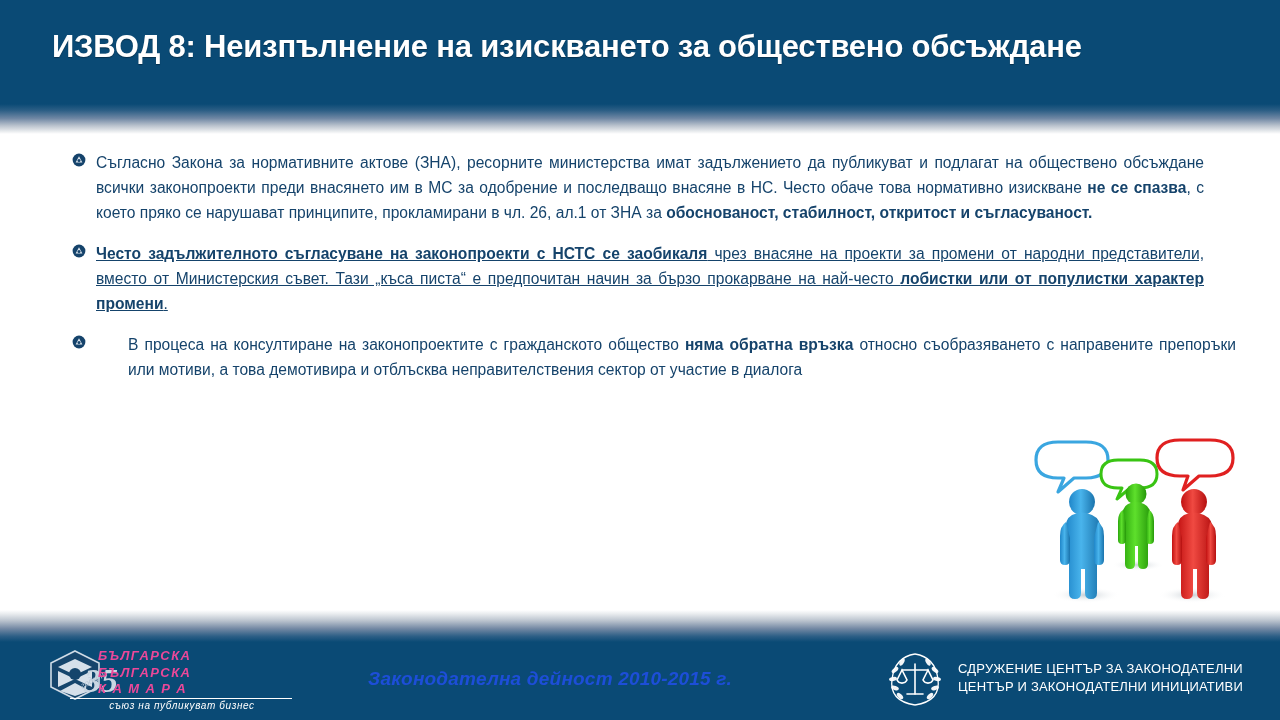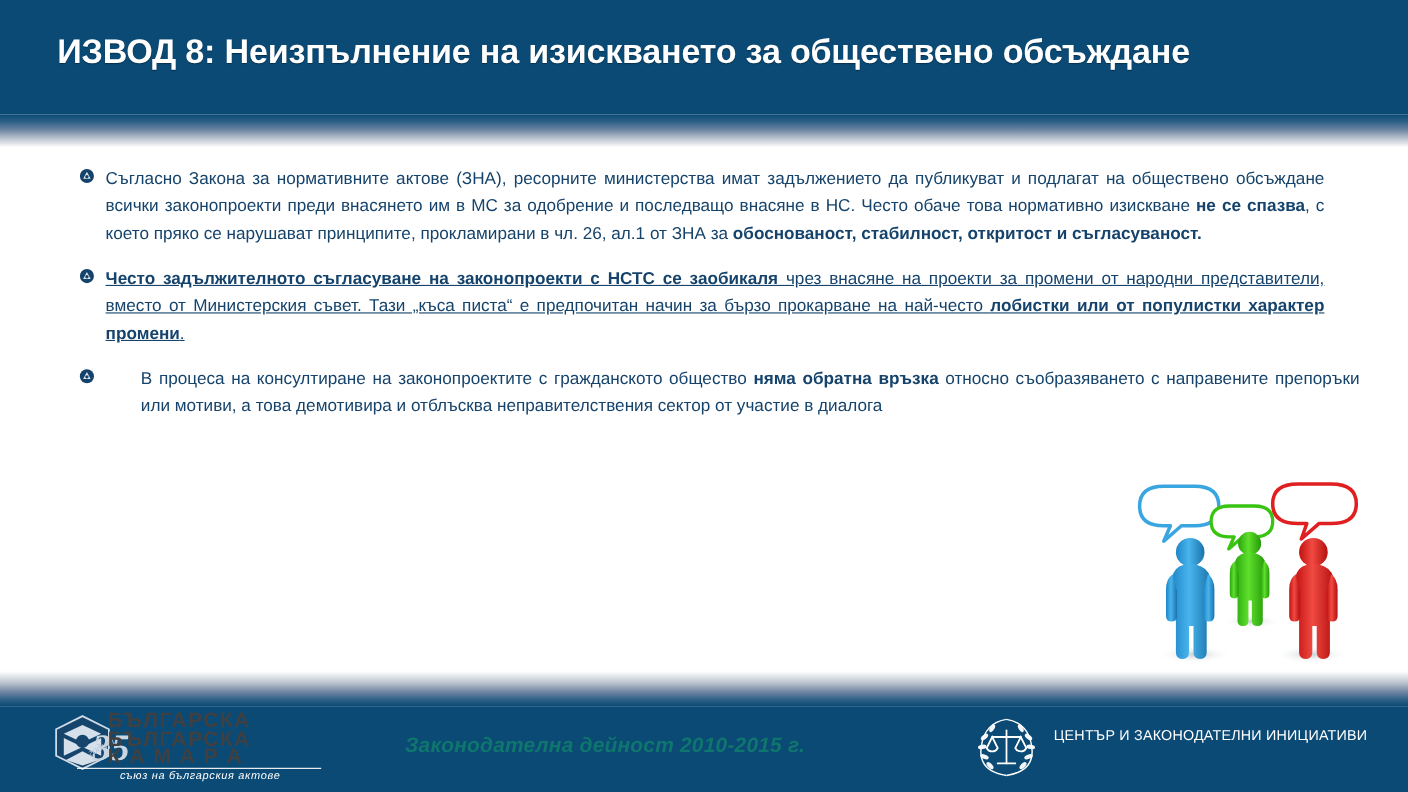--- a/index.html
+++ b/index.html
@@ -120,21 +120,21 @@
     width: 1280px;
     height: 78px;
     background: #0a4a75;
   }
   .footer-center {
     position: absolute;
     left: 0;
     top: 668px;
     width: 1100px;
     text-align: center;
-    color: #0f766e;
+    color: #1d4ed8;
     font-family: "Liberation Sans", sans-serif;
     font-size: 19px;
     font-weight: bold;
     font-style: italic;
     letter-spacing: 0.2px;
   }
 
   
   .bsk-logo {
     position: absolute;
@@ -146,26 +146,27 @@
   .bsk-mark {
     position: absolute;
     left: 0; top: 2px;
     width: 54px; height: 50px;
   }
   .bsk-words {
     position: absolute;
     left: 50px;
     top: 0px;
     width: 190px;
-    color: #404040;
-    font-family: "Liberation Sans", sans-serif;
-    font-size: 19px;
+    color: #ec4899;
+    font-family: "Liberation Sans", sans-serif;
+    font-size: 13px;
     font-weight: bold;
     line-height: 16.5px;
     letter-spacing: 1.4px;
+    font-style: italic;
   }
   .bsk-rule {
     position: absolute;
     left: 22px;
     top: 50px;
     width: 222px;
     height: 1px;
     background: #ffffff;
   }
   .bsk-tag {
@@ -352,21 +353,21 @@
       </svg>
     </span>
     <span class="bsk-35">35</span>
     <span class="bsk-godini">години</span>
     <div class="bsk-words">
       <div>БЪЛГАРСКА</div>
       <div>БЪЛГАРСКА</div>
       <div>К А М А Р А</div>
     </div>
     <div class="bsk-rule"></div>
-    <div class="bsk-tag">съюз на българския актове</div>
+    <div class="bsk-tag">съюз на публикуват бизнес</div>
   </div>
 
   <div class="footer-center">Законодателна дейност 2010-2015 г.</div>
 
   <div class="czoi-logo">
     <span class="czoi-mark">
       <svg viewBox="0 0 62 62" width="62" height="62" aria-hidden="true">
         <g stroke="#ffffff" stroke-width="1.3" fill="none">
           <path d="M31 6 q-20 3 -23 25 q-3 22 23 26"></path>
           <path d="M31 6 q20 3 23 25 q3 22 -23 26"></path>
@@ -386,17 +387,18 @@
         <g stroke="#ffffff" stroke-width="1.6" fill="none" stroke-linecap="round">
           <line x1="31" y1="16" x2="31" y2="46"></line>
           <line x1="18" y1="22" x2="44" y2="22"></line>
           <path d="M18 22 l-5 10 a5.6 5.6 0 0 0 10 0 z" fill="none"></path>
           <path d="M44 22 l-5 10 a5.6 5.6 0 0 0 10 0 z" fill="none"></path>
           <line x1="23" y1="46" x2="39" y2="46"></line>
         </g>
       </svg>
     </span>
     <div class="czoi-words">
+      <div>СДРУЖЕНИЕ ЦЕНТЪР ЗА ЗАКОНОДАТЕЛНИ</div>
       <div>ЦЕНТЪР И ЗАКОНОДАТЕЛНИ ИНИЦИАТИВИ</div>
     </div>
   </div>
 
 </div>
 
 </body></html>

